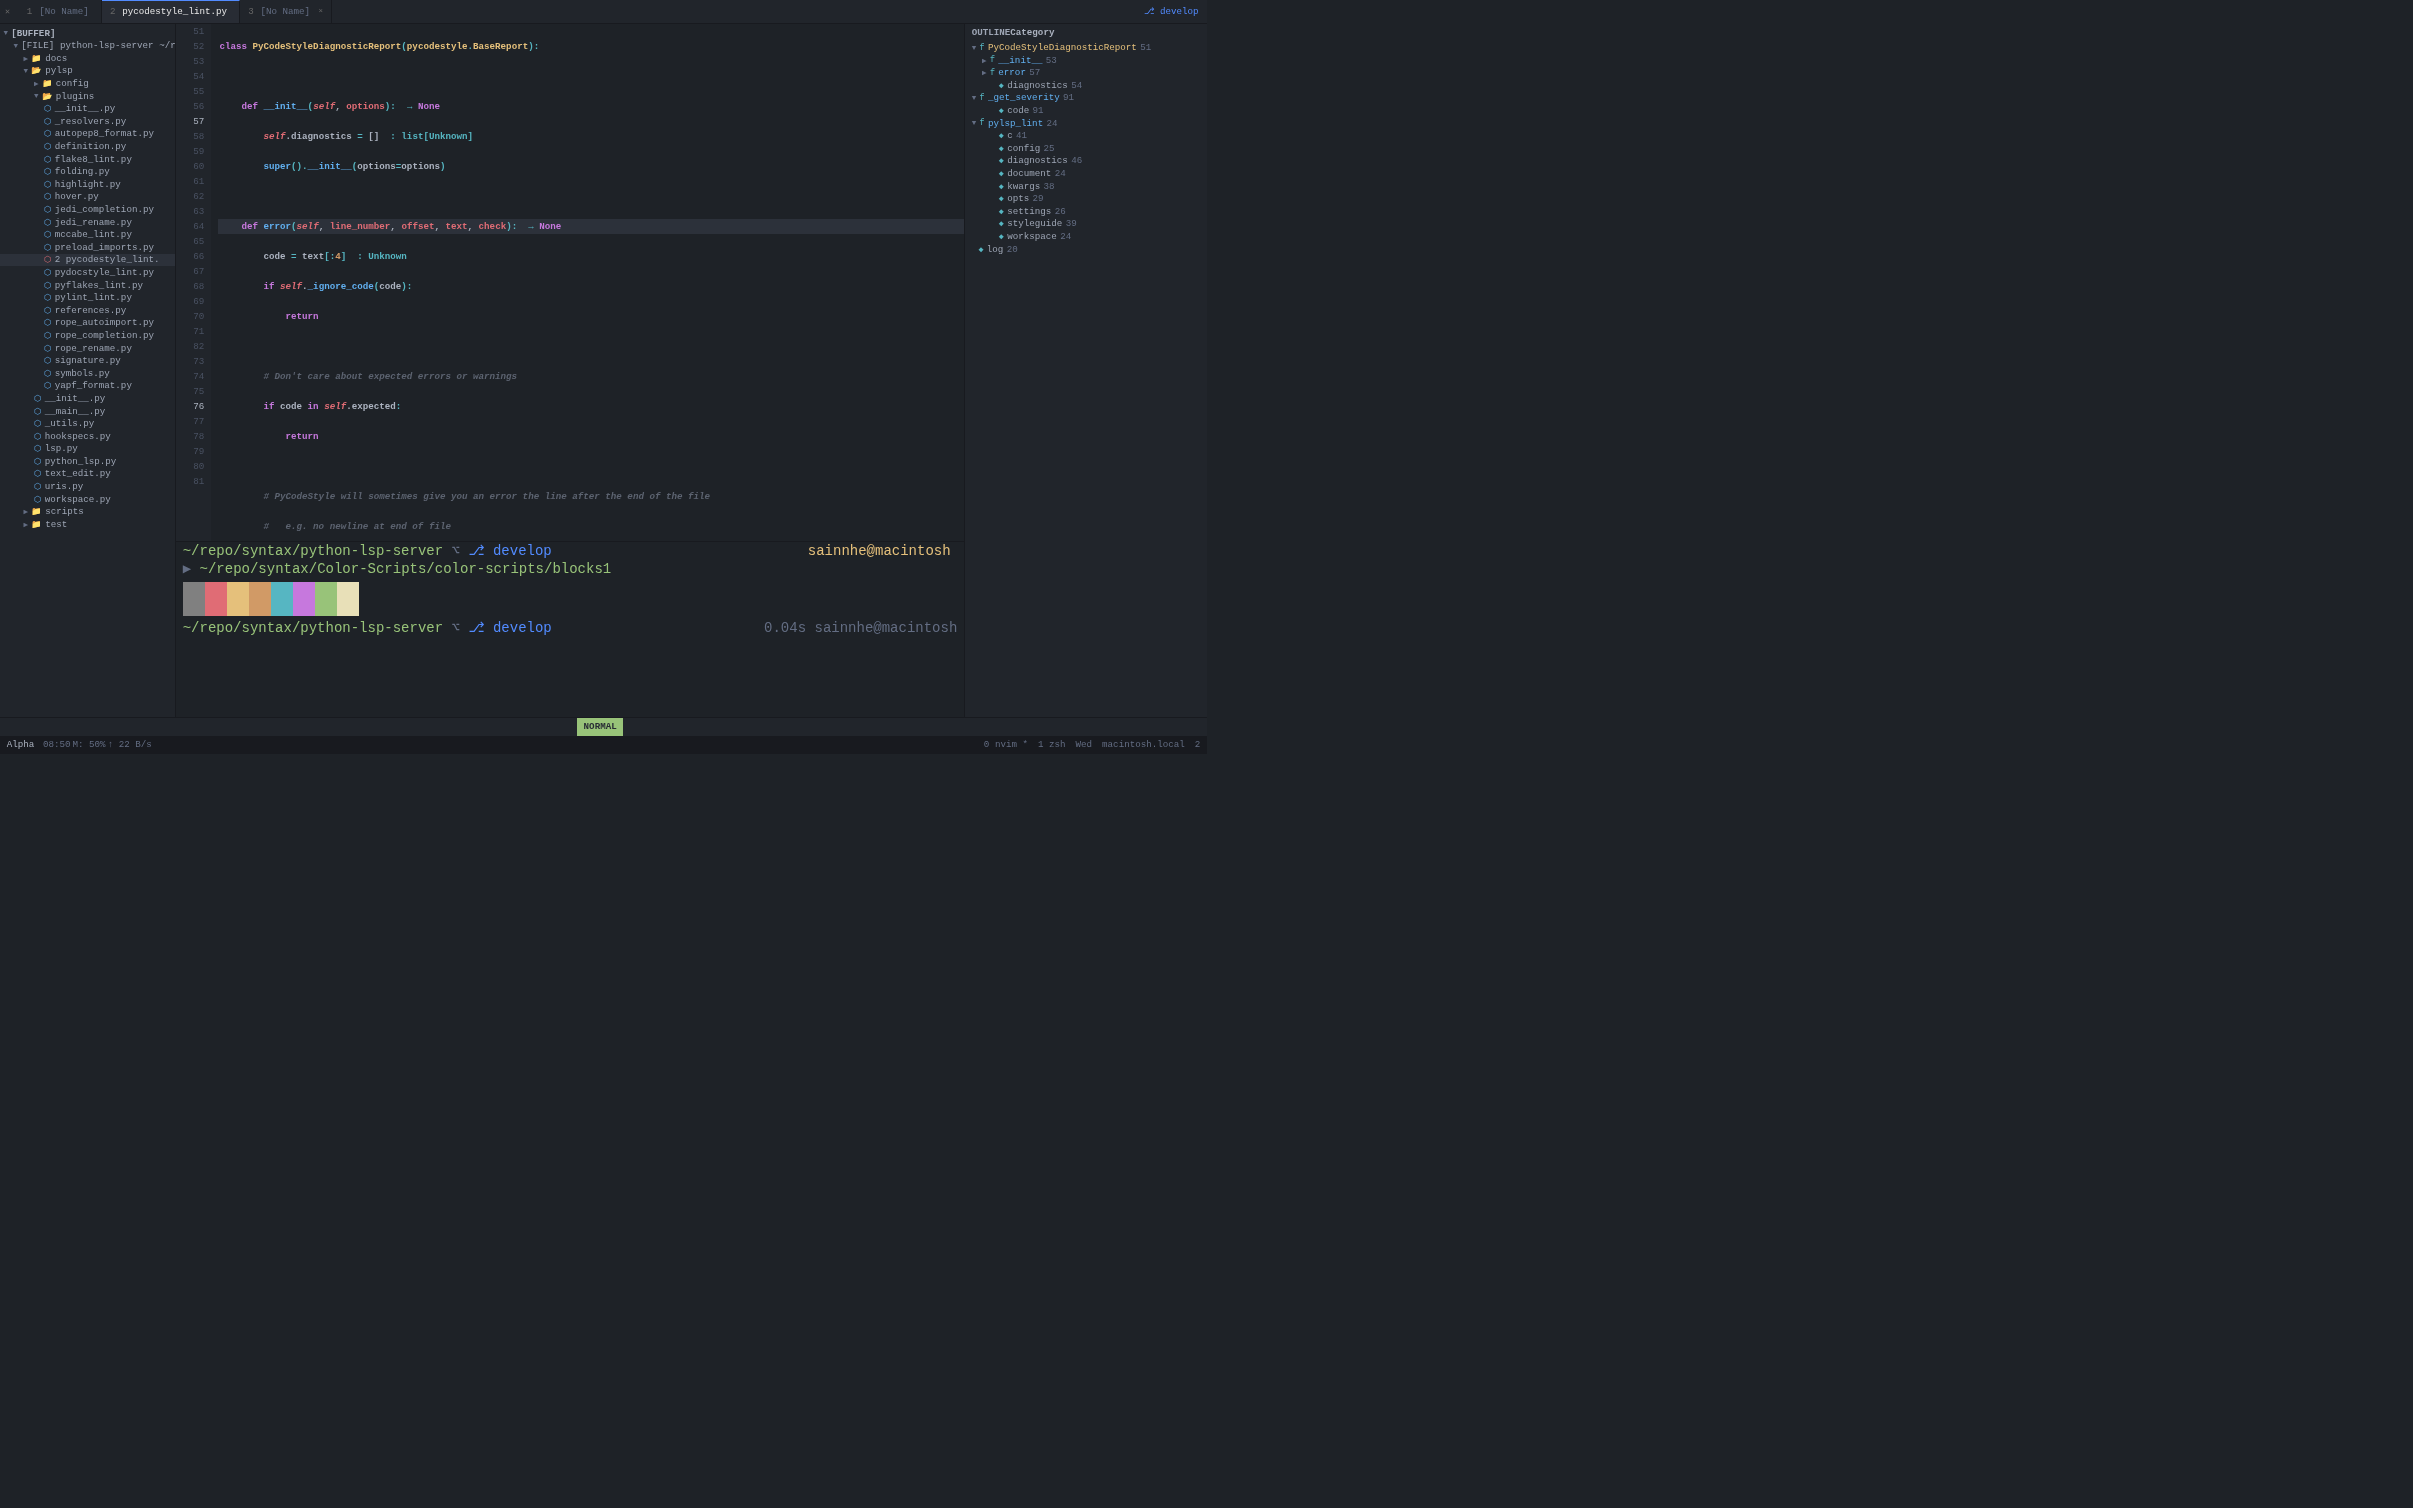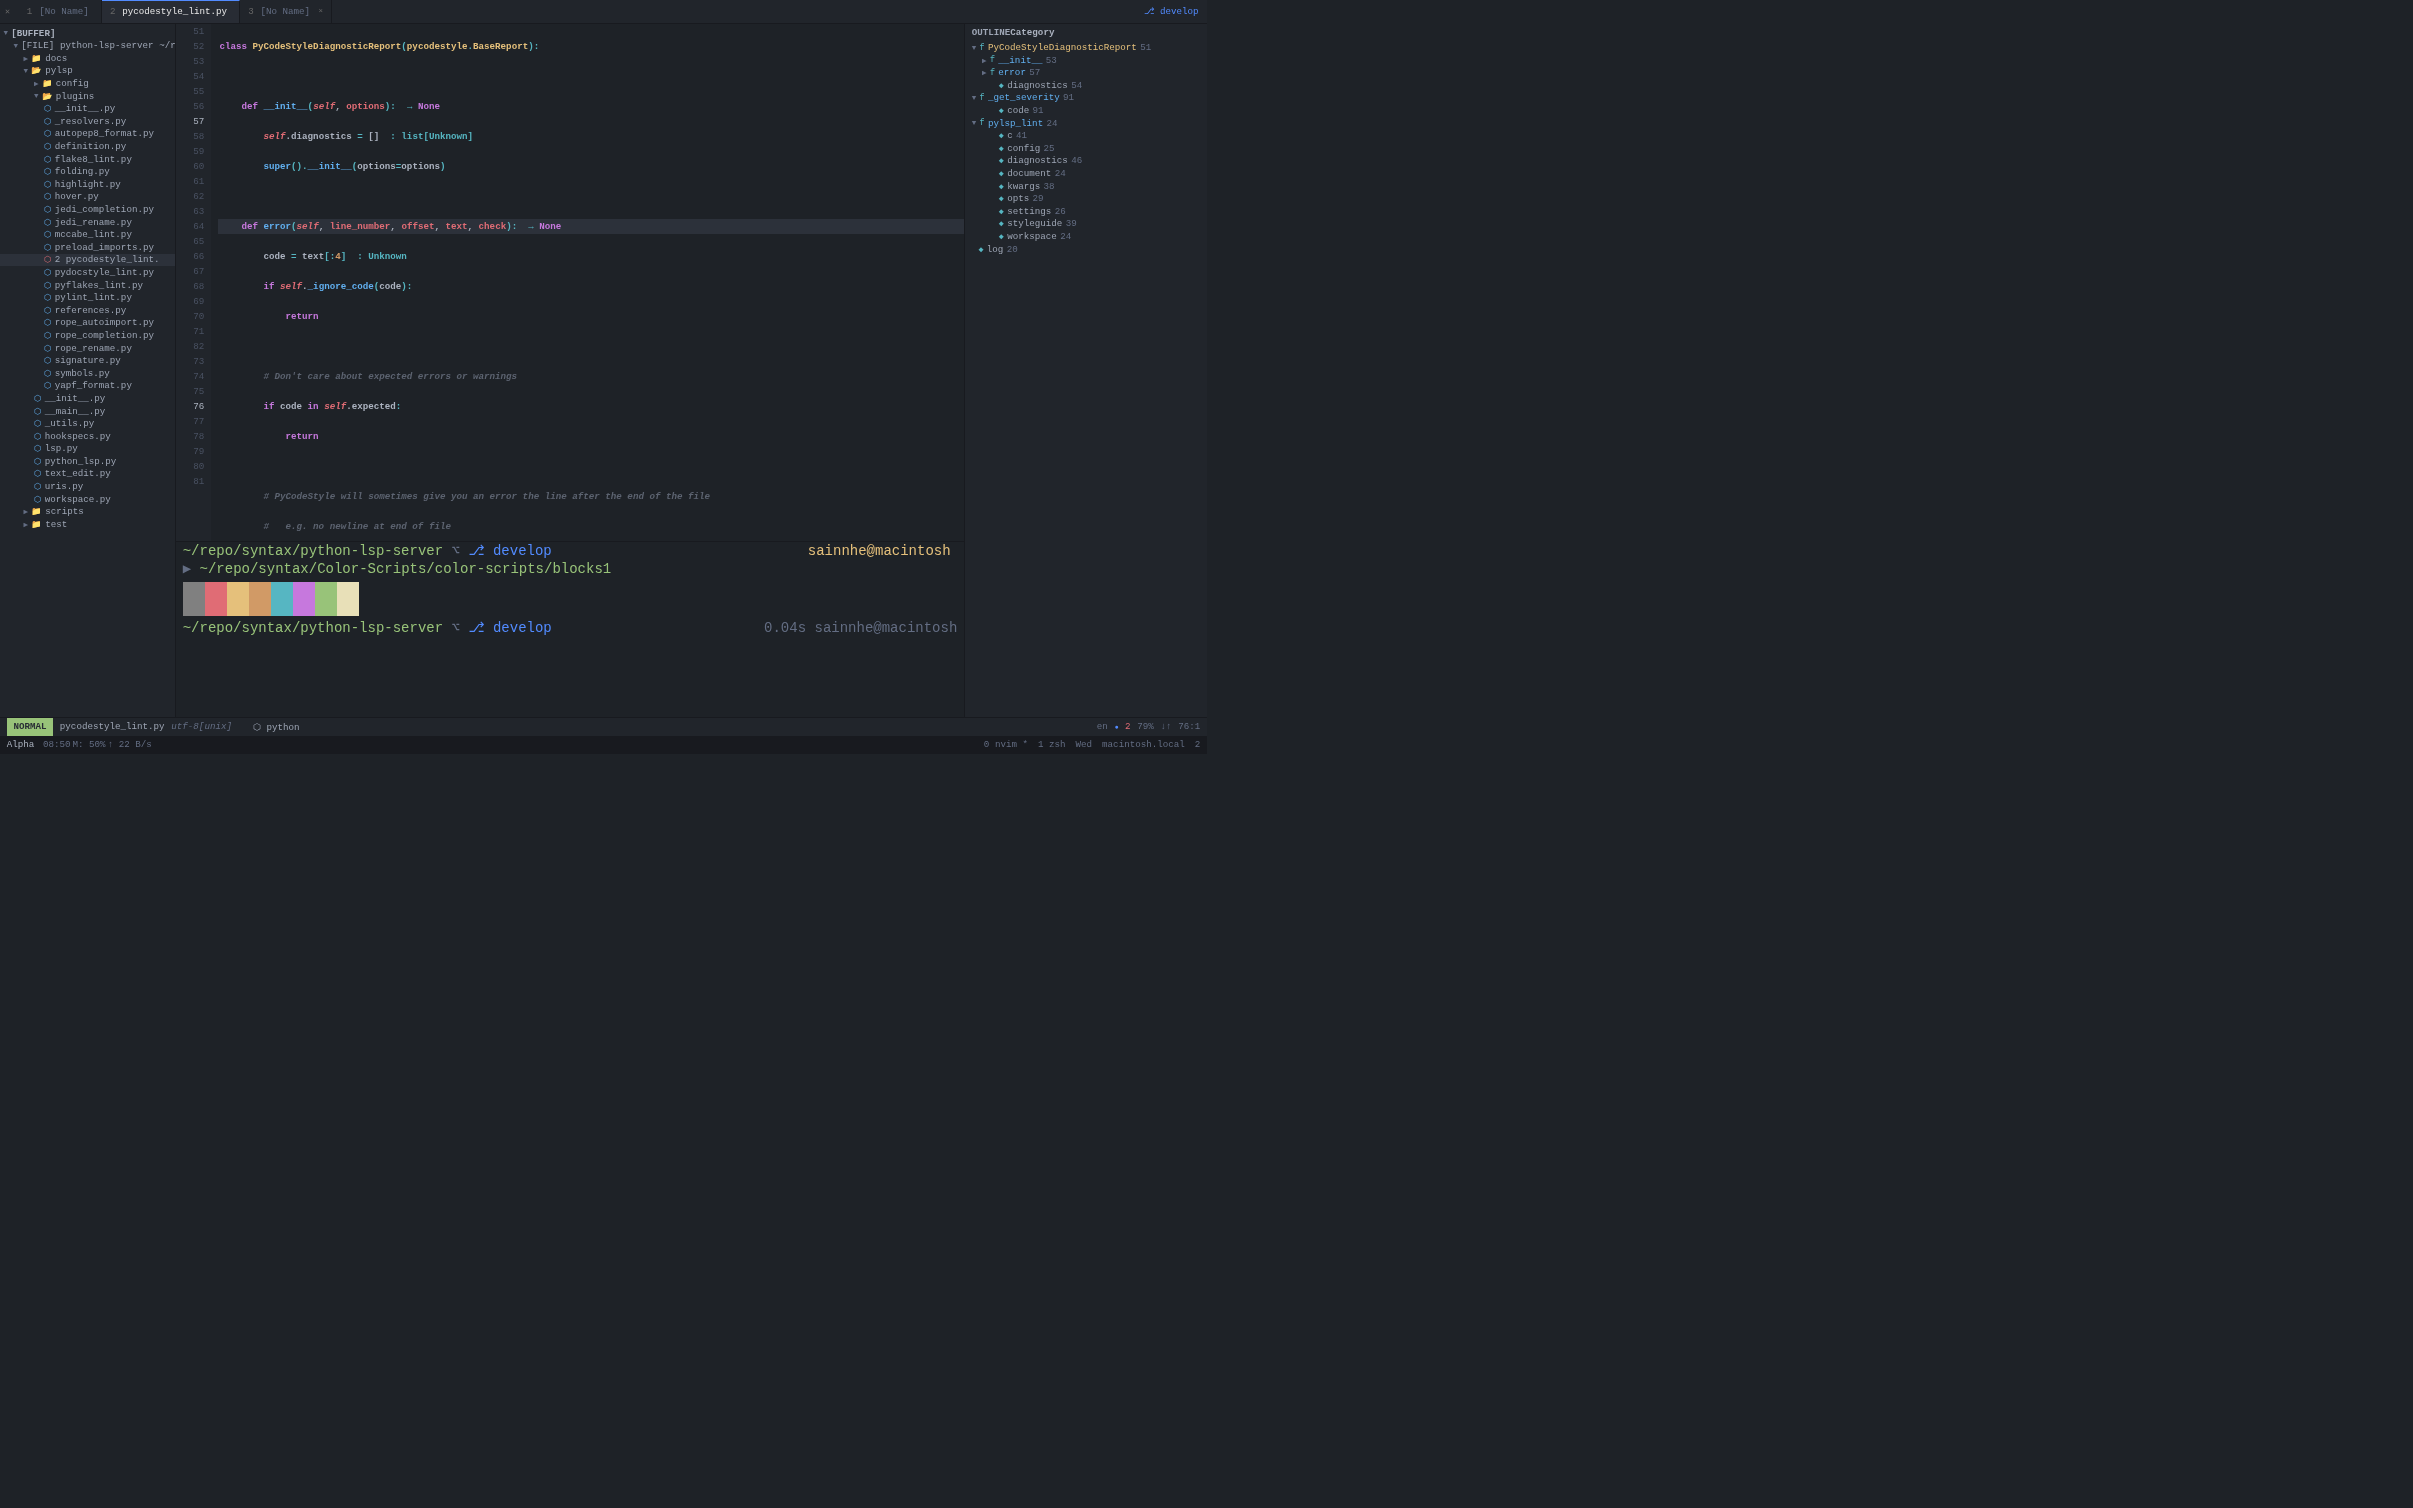--- a/index.html
+++ b/index.html
@@ -246,20 +246,21 @@
     .status-bar {
       display: flex;
       align-items: center;
       background: #21252b;
       height: 18.4px;
       border-top: 0.8px solid #181a1f;
       font-size: 9.2px;
       color: #636d83;
       padding: 0 6.7px;
       flex-shrink: 0;
+      flex-direction: column;
     }
     .status-mode {
       background: #98c379;
       color: #282c34;
       padding: 0 6.7px;
       margin-right: 6.7px;
       font-weight: bold;
       height: 18.4px;
       line-height: 18.4px;
     }

